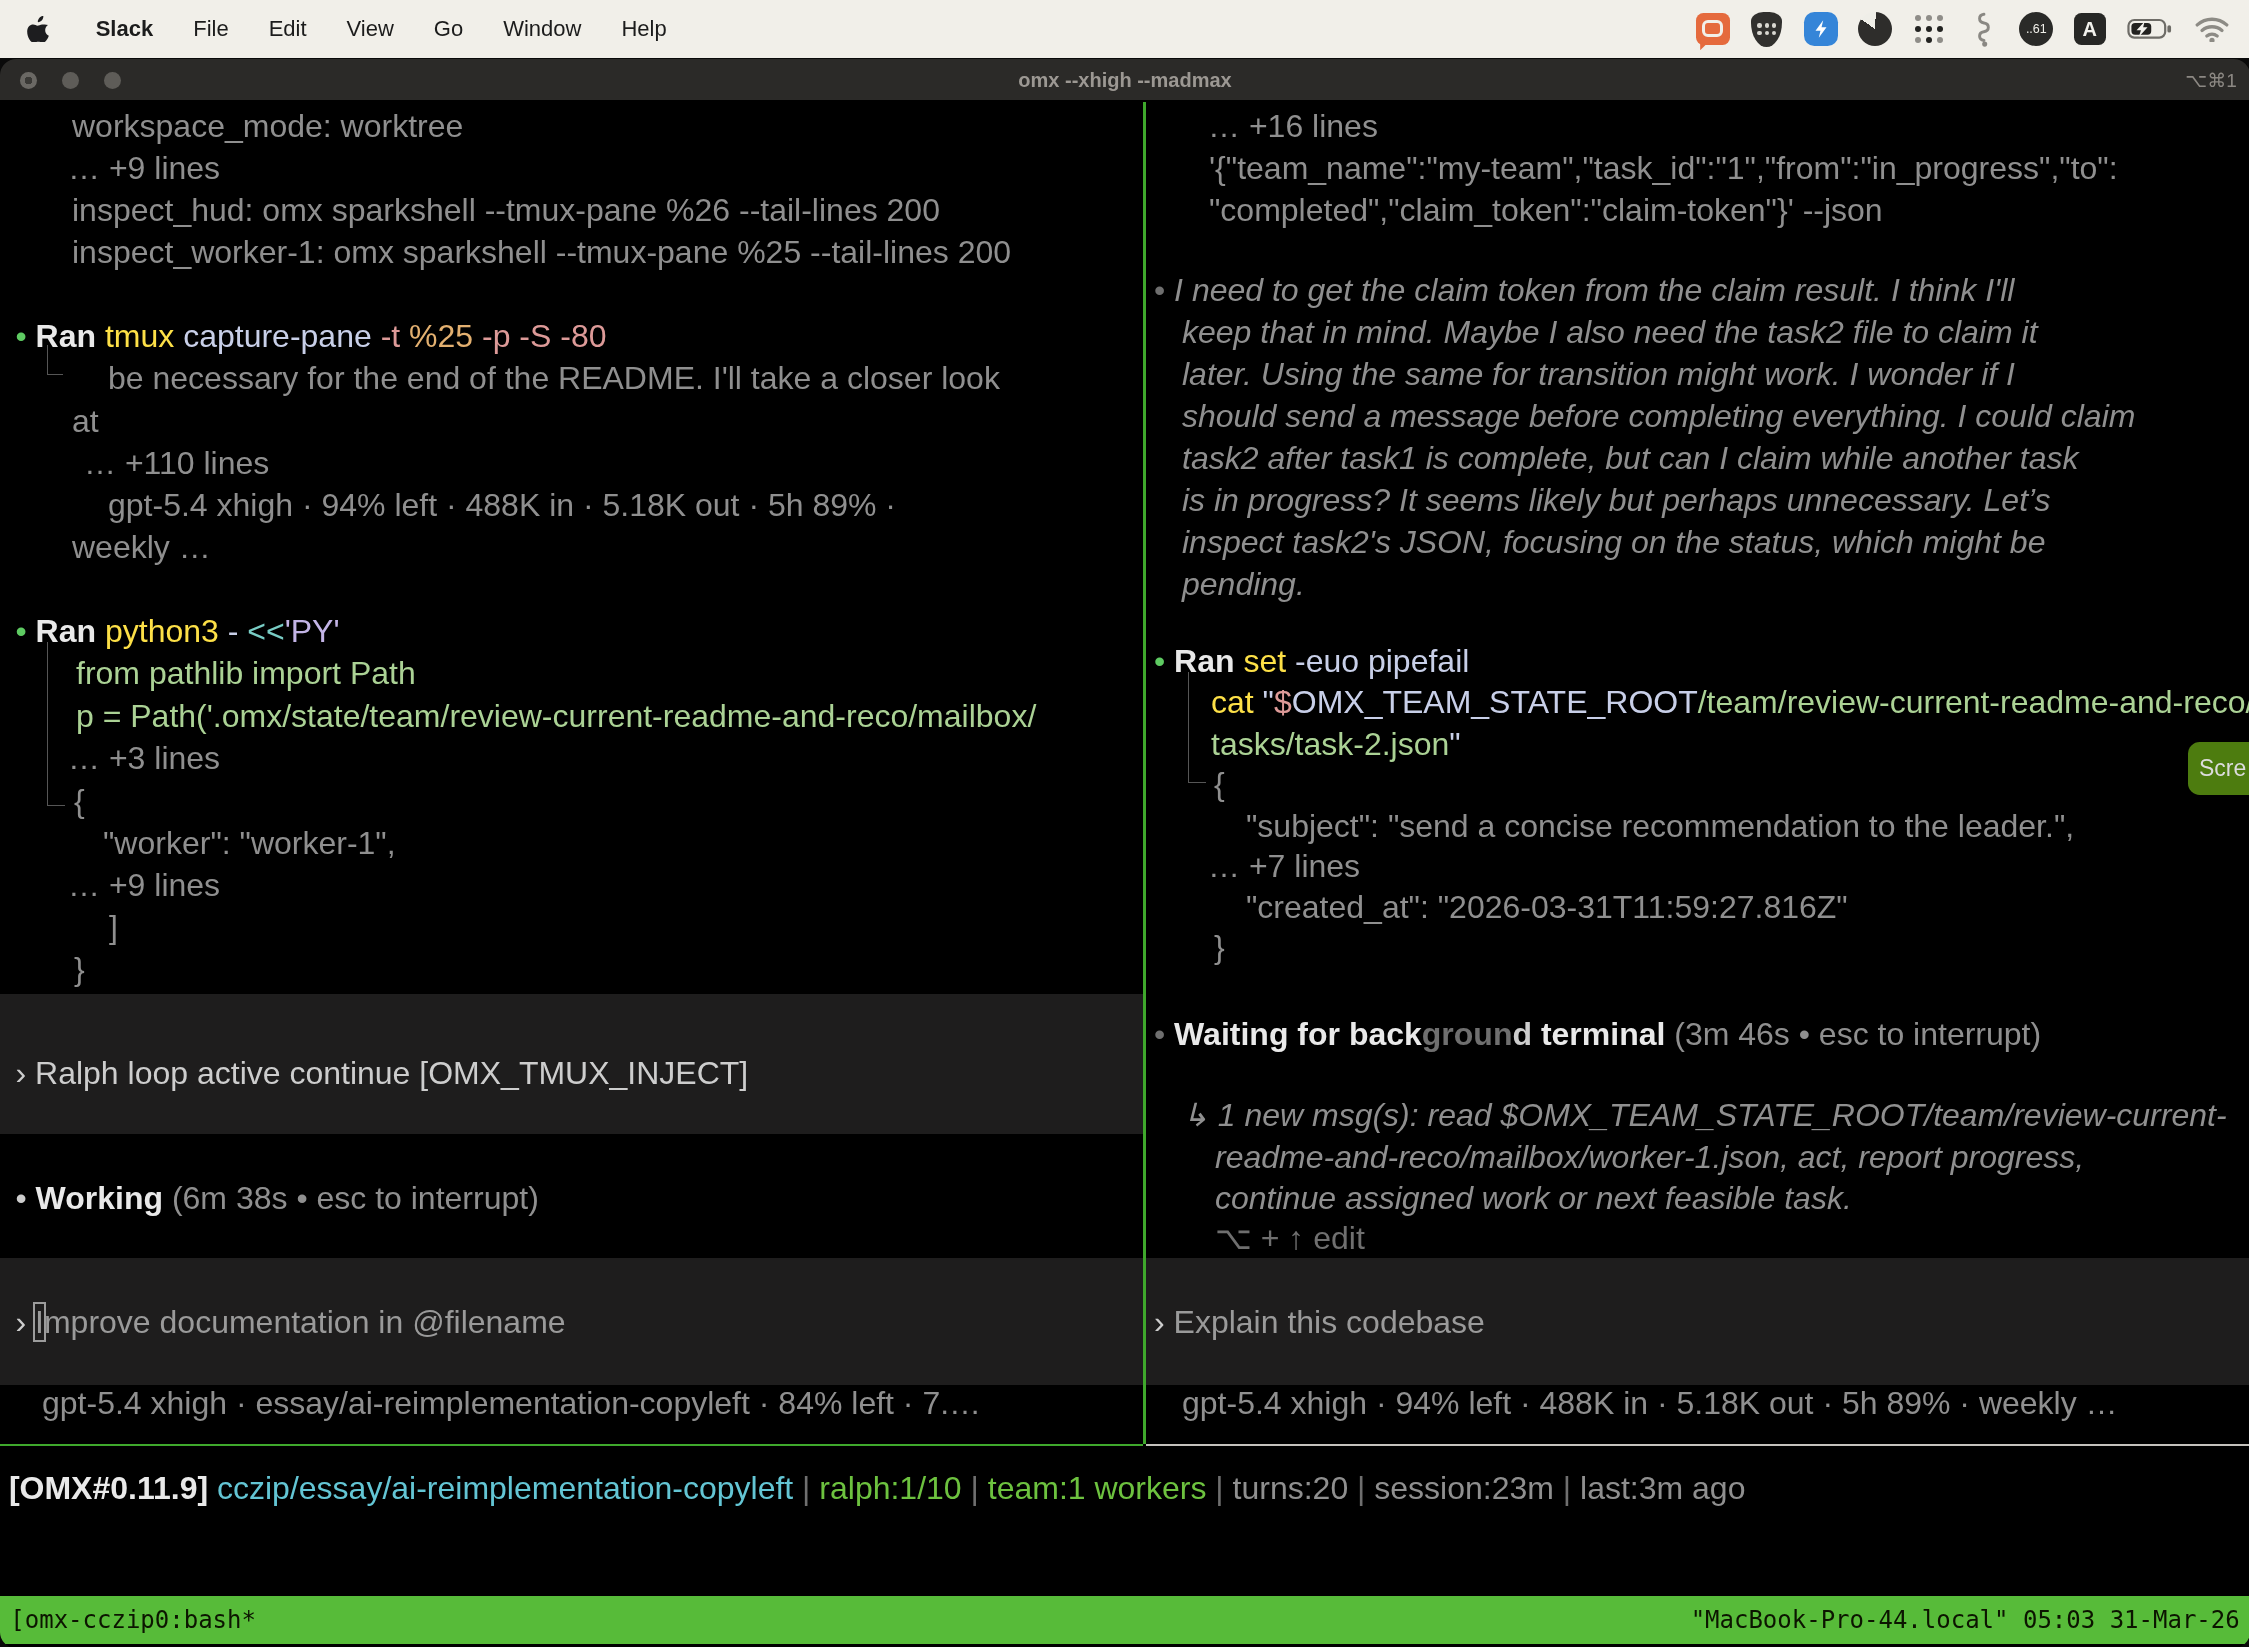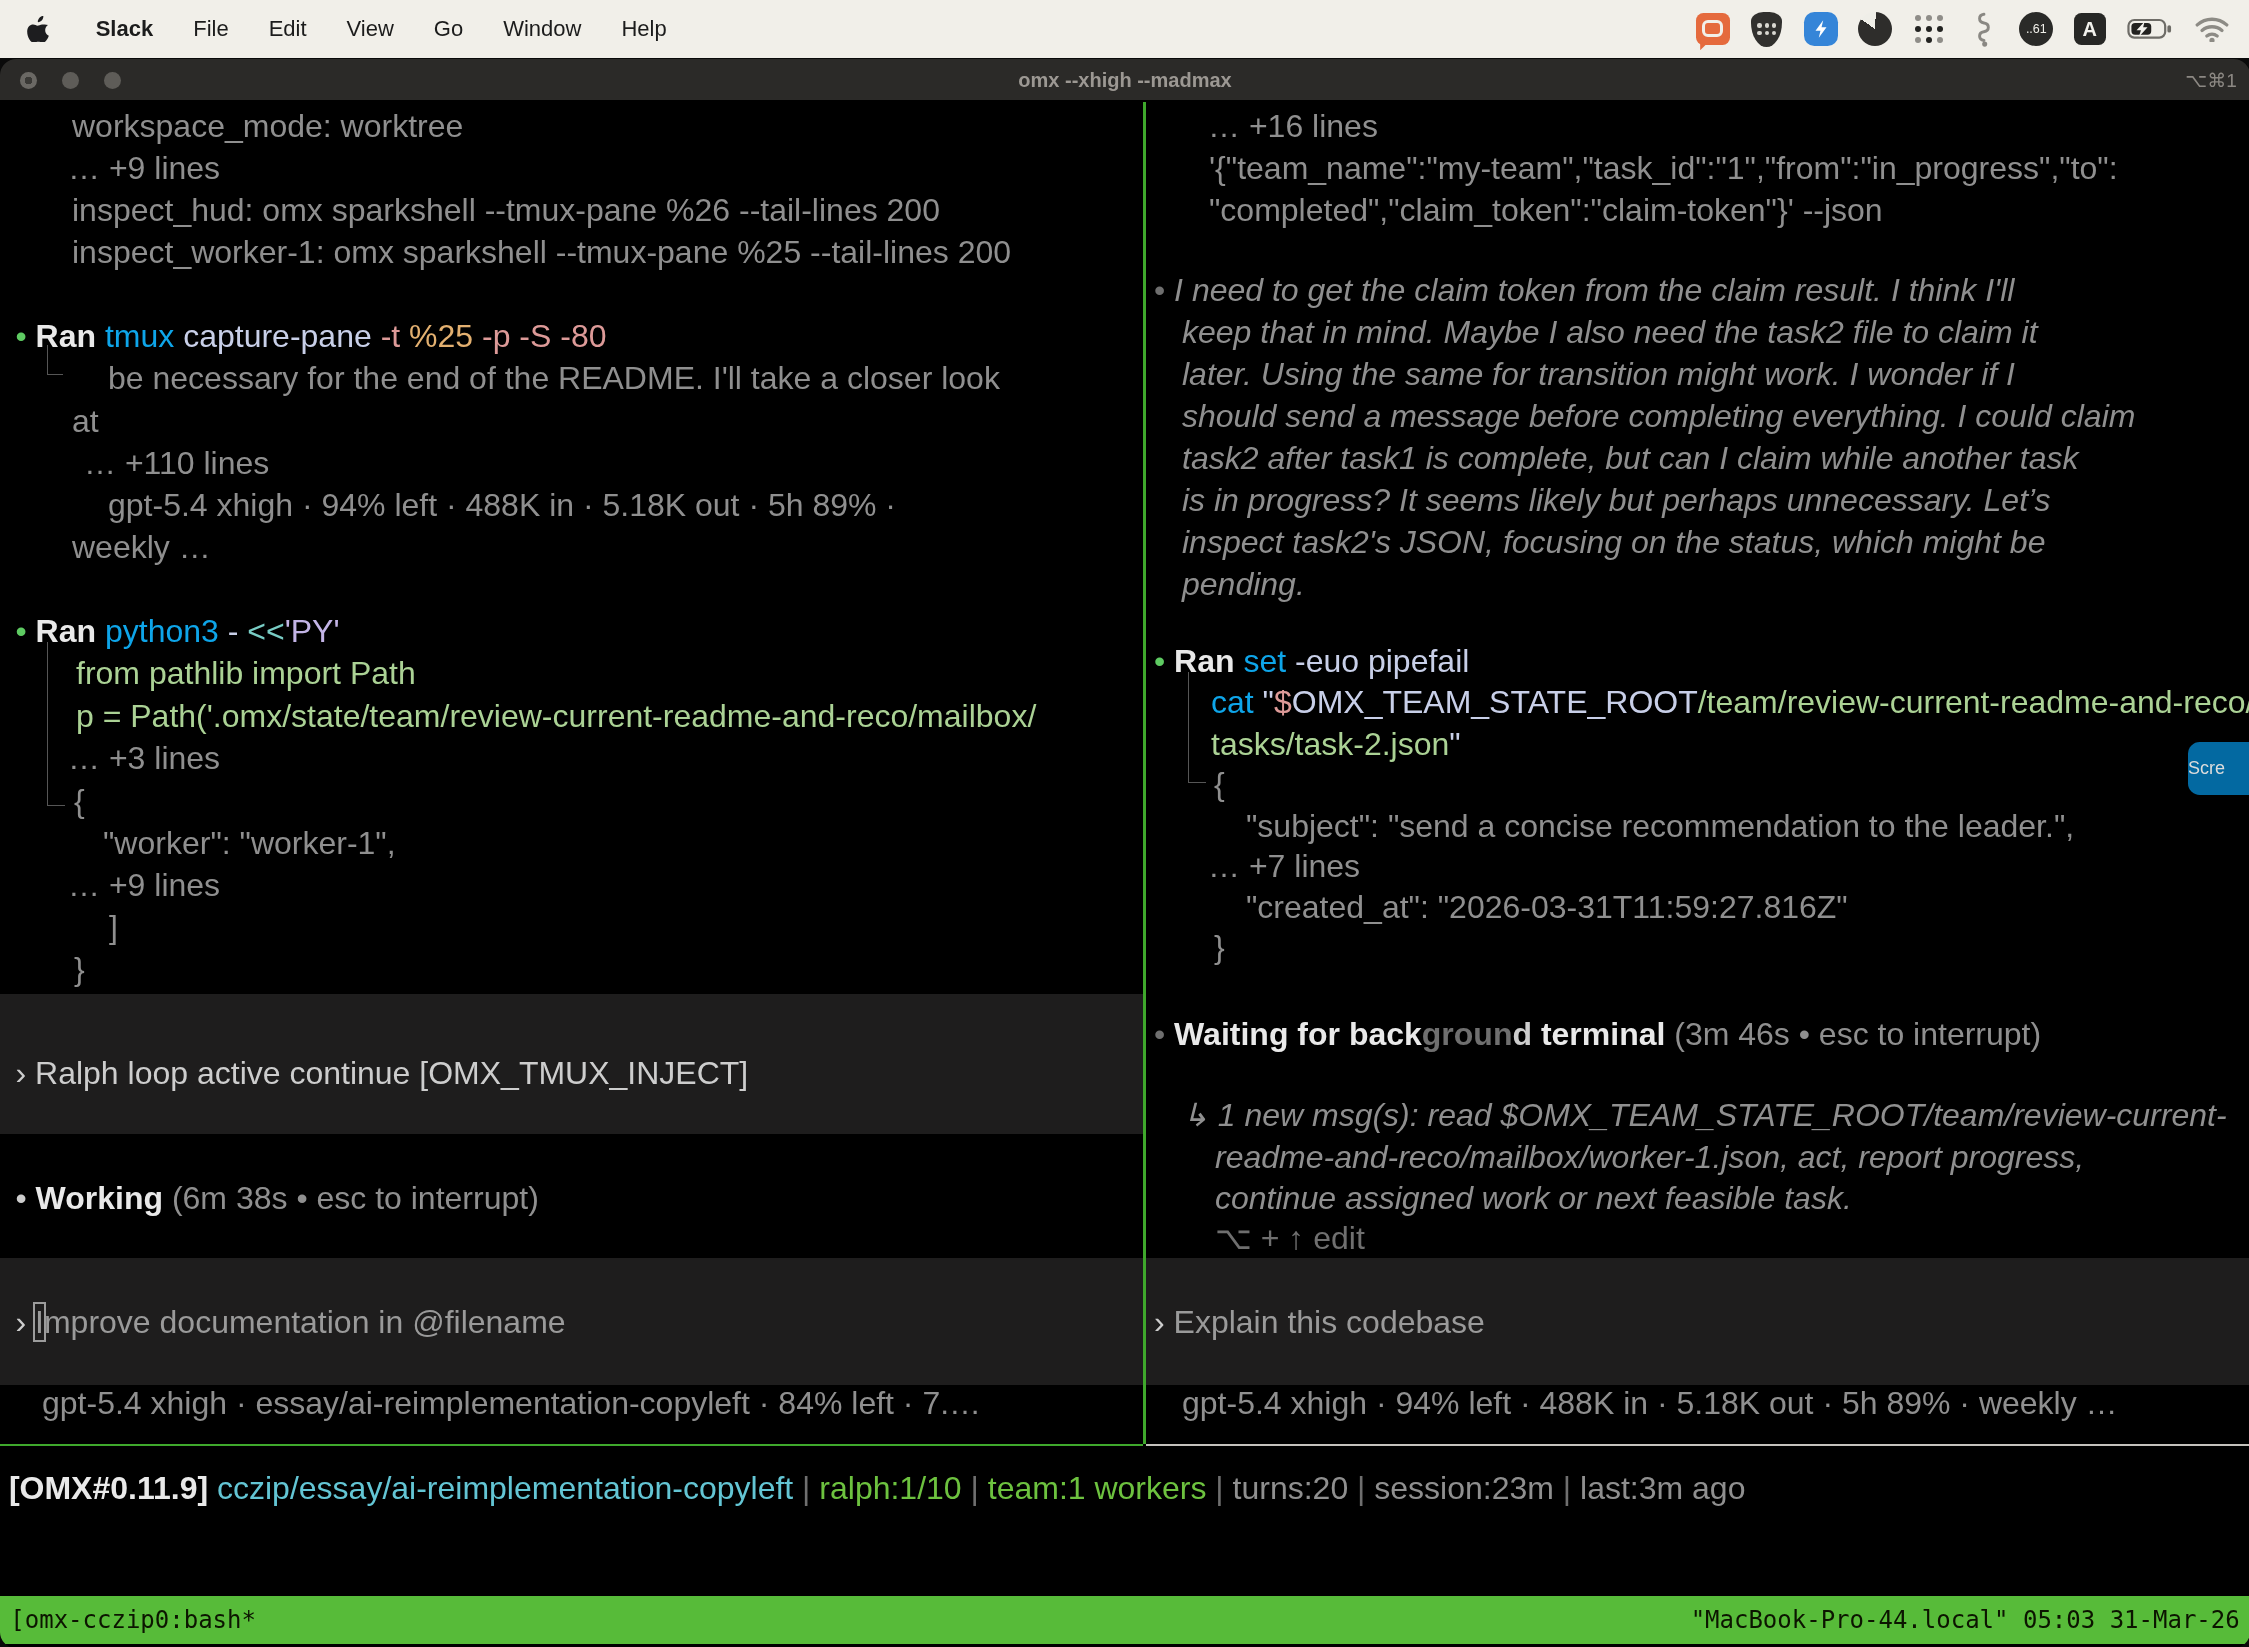--- a/index.html
+++ b/index.html
@@ -48,21 +48,21 @@
   .tb-shortcut { position:absolute; top:0; right:13.3px; height:43px; line-height:43px; color:#8c8883; font-size:19px; }
 
   
   .tline { position:absolute; white-space:pre; font-family:Liberation Sans, sans-serif;
            font-size:32px; line-height:42px; height:42px; z-index:3; }
   .c-gray   { color:#8f8f8f; }
   .c-dim    { color:#6f6f6f; }
   .c-white  { color:#e9e9e9; }
   .c-ltgray { color:#cdcdcd; }
   .c-inputgray { color:#9a9a9a; }
-  .c-blue   { color:#0ea5e9; }
+  .c-blue   { color:#fde047; }
   .c-lav    { color:#c8cfe8; }
   .c-rose   { color:#dd9a98; }
   .c-orange { color:#e3b070; }
   .c-green  { color:#abd295; }
   .c-teal   { color:#79cdc5; }
   .c-purple { color:#c3b4e6; }
   .c-bullet { color:#5ecb62; }
   .c-cyan   { color:#63c5d4; }
   .c-lgreen { color:#6dc23f; }
   .bold { font-weight:bold; }
@@ -72,23 +72,23 @@
   .band { position:absolute; background:#1e1d1d; z-index:1; }
   .band-left  { left:0; width:1143px; }
   .band-right { left:1146px; width:1104px; }
 
   .connector { position:absolute; border-left:1.5px solid #565656; border-bottom:1.5px solid #565656; z-index:2; }
 
   .divider-v { position:absolute; left:1143px; top:43px; width:3px; height:1342px; background:#3fa82c; z-index:2; }
   .border-h-left  { position:absolute; left:0; top:1385px; width:1143px; height:2.2px; background:#3fa82c; z-index:2; }
   .border-h-right { position:absolute; left:1146px; top:1385px; width:1104px; height:2.2px; background:#c4c2bc; z-index:2; }
 
-  .screen-overlay { position:absolute; right:0; top:683px; width:62px; height:53px; background:#0369a1;
-                    border-radius:11.8px 0 0 11.8px; color:#dcdcdc; font-size:18px; line-height:53px;
-                    overflow:hidden; white-space:nowrap; z-index:6; }
+  .screen-overlay { position:absolute; right:0; top:683px; width:62px; height:53px; background:#4d7c0f;
+                    border-radius:11.8px 0 0 11.8px; color:#dcdcdc; font-size:23px; line-height:53px;
+                    padding-left:11px; overflow:hidden; white-space:nowrap; z-index:6; }
 
   .tmuxbar { position:absolute; left:0; top:1537px; width:2250px; height:48px; background:#57bb39;
              display:flex; align-items:center; justify-content:space-between; padding:0 10.3px;
              font-family:"DejaVu Sans Mono", monospace; font-size:24px; color:#0c1500; z-index:3; }
 </style>
 </head>
 <body>
 
 <div class="screen">
 

